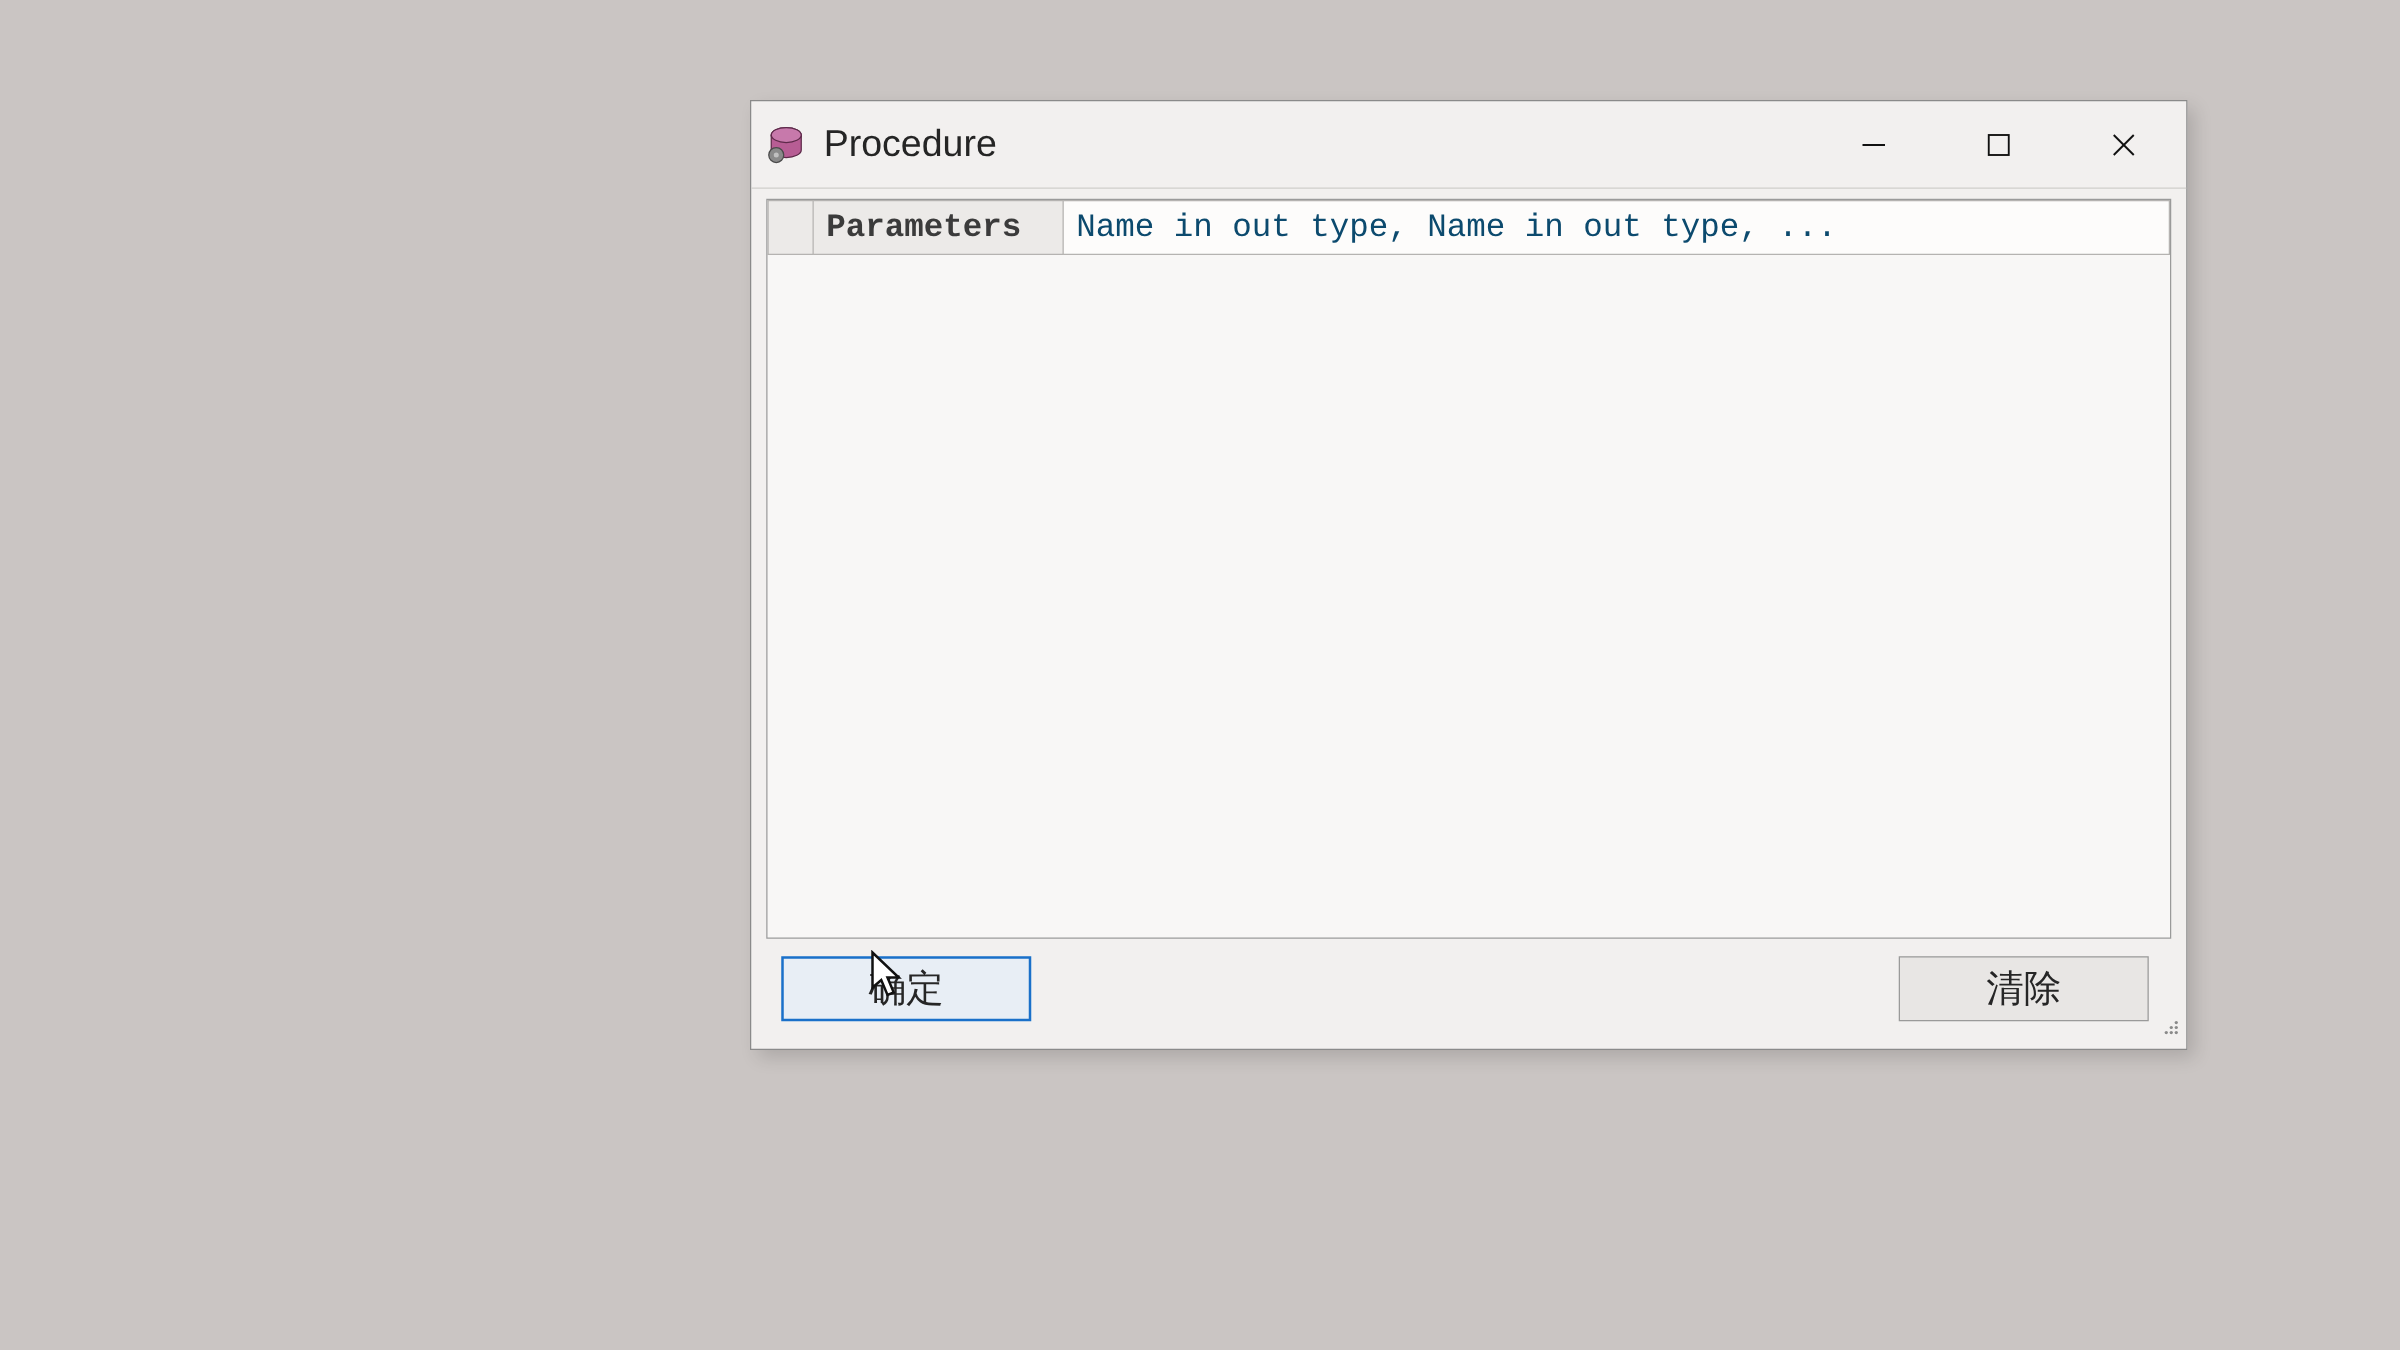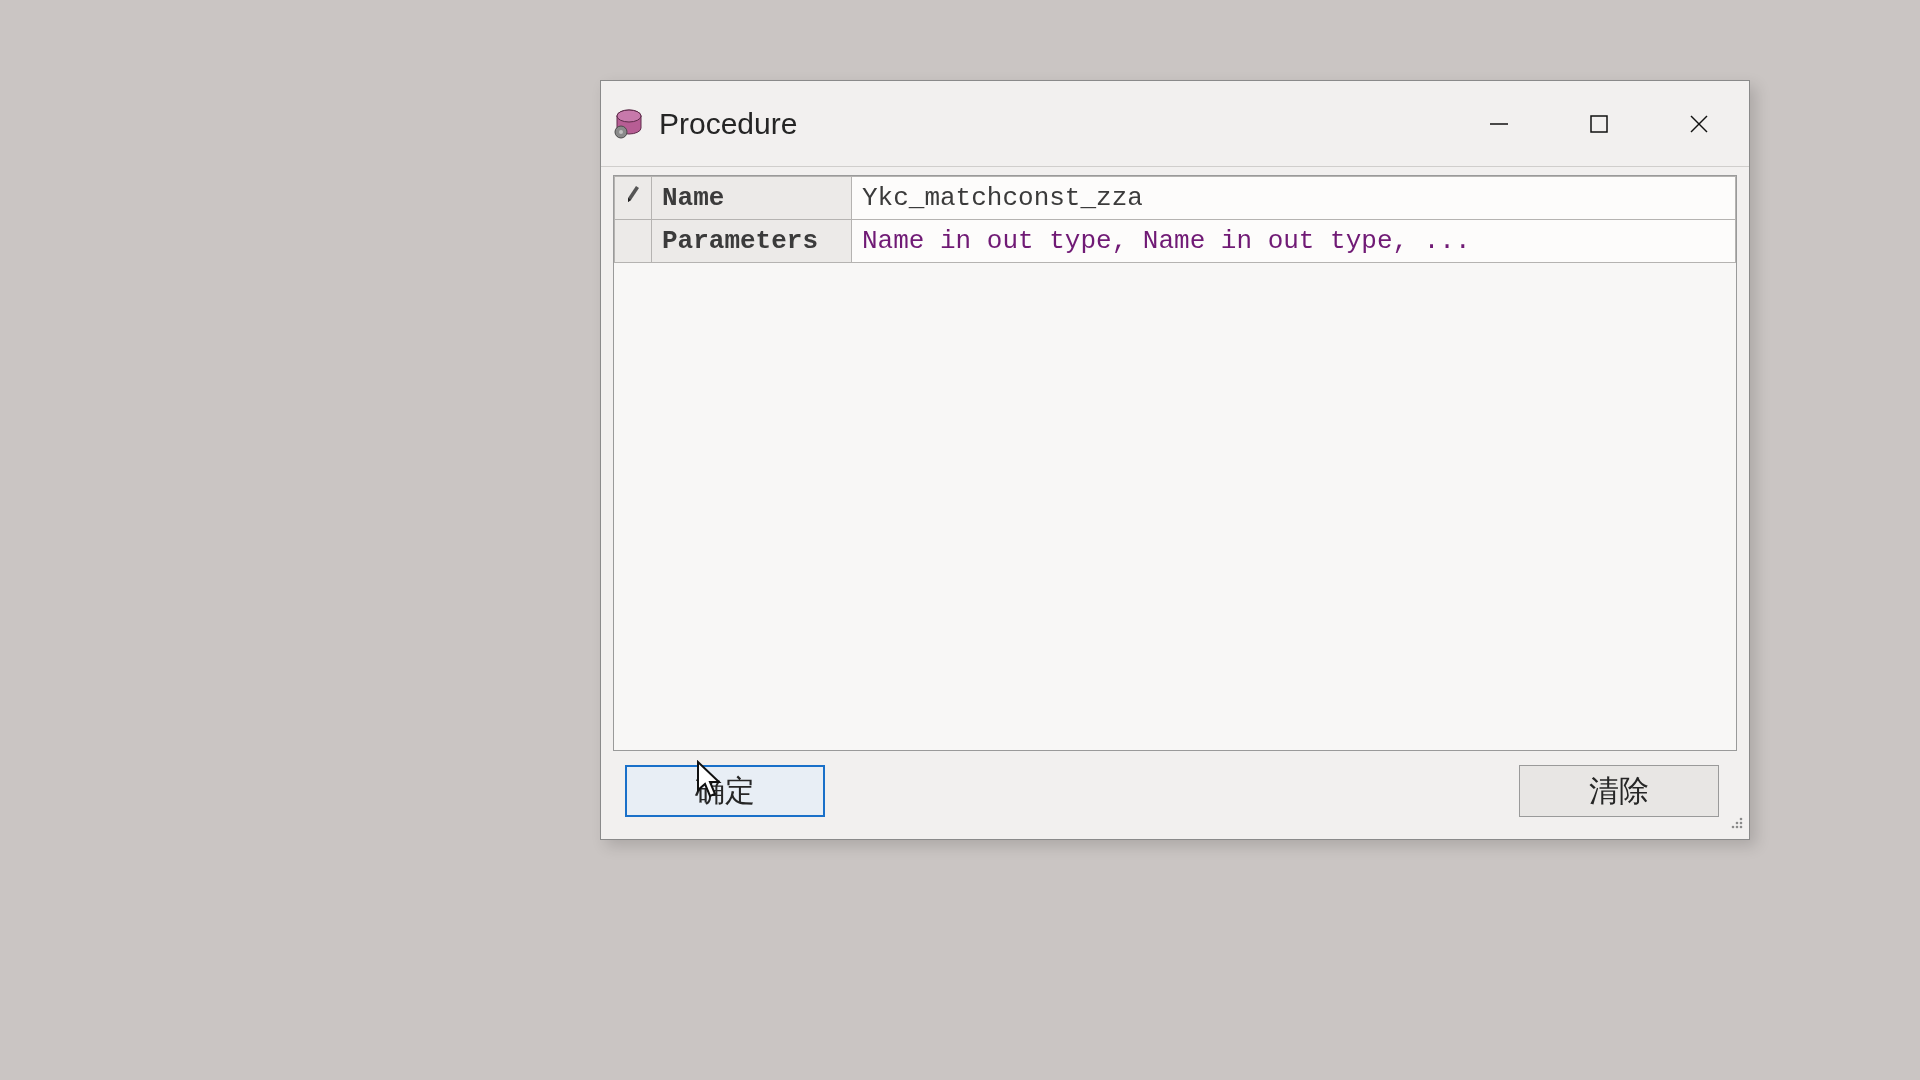--- a/index.html
+++ b/index.html
@@ -17,21 +17,21 @@
       top: 80px;
       width: 1150px;
       height: 760px;
       background: #f2f0ef;
       border: 1px solid #8a8a8a;
       box-shadow: 6px 6px 14px rgba(0,0,0,0.15);
       display: flex;
       flex-direction: column;
     }
     .titlebar {
-      height: 86px;
+      height: 70px;
       display: flex;
       align-items: center;
       padding: 0 10px;
       border-bottom: 1px solid #d0cecc;
     }
     .titlebar-left { display: flex; align-items: center; gap: 12px; flex: 1; }
     .app-icon { width: 36px; height: 36px; position: relative; }
     .app-icon svg { width: 100%; height: 100%; }
     .title-text {
       font-family: Tahoma, Arial, sans-serif;
@@ -68,21 +68,21 @@
       border: 1px solid #b5b3b1;
       padding: 6px 10px;
       font-size: 26px;
       color: #3b3b3b;
       vertical-align: middle;
       white-space: nowrap;
     }
     .col-marker { width: 36px; text-align: center; background: #eceae8; }
     .col-label  { width: 200px; font-weight: bold; background: #eceae8; }
     .col-value  { background: #fdfcfb; }
-    .col-value.placeholder { color: #701a75; }
+    .col-value.placeholder { color: #0c4a6e; }
     .pencil-icon svg { width: 16px; height: 22px; }
 
     .btn-row {
       display: flex;
       align-items: flex-start;
       padding: 14px 18px 22px 12px;
     }
     .btn-row .spacer { flex: 1; }
     .btn {
       min-width: 200px;
@@ -154,32 +154,20 @@
             <line x1="19" y1="3" x2="3" y2="19"></line>
           </svg>
       </span>
     </div>
   </div>
 
   <div class="content">
     <div class="grid-panel">
       <table class="grid-table">
         <tbody>
-            <tr>
-          <td class="col-marker">
-            <span class="pencil-icon">
-              <svg viewBox="0 0 16 22">
-                    <path d="M3 19 L3 15 L11 3 L14 5 L6 17 Z" fill="#555"></path>
-                    <path d="M3 19 L6 17 L3 15 Z" fill="#222"></path>
-                  </svg>
-            </span>
-          </td>
-          <td class="col-label">Name</td>
-          <td class="col-value">Ykc_matchconst_zza</td>
-        </tr>
         <tr>
           <td class="col-marker"></td>
           <td class="col-label">Parameters</td>
           <td class="col-value placeholder">Name in out type, Name in out type, ...</td>
         </tr>
       </tbody>
         </table>
     </div>
 
     <div class="btn-row">

